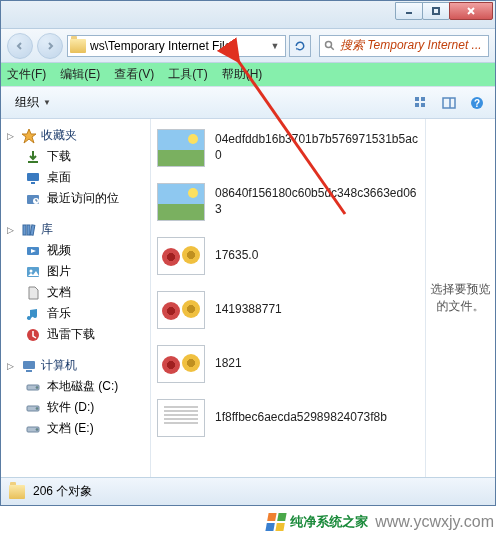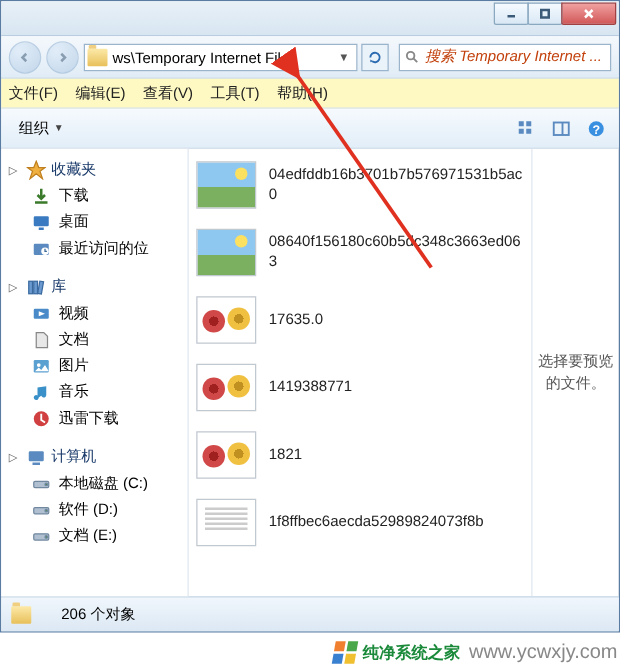--- a/index.html
+++ b/index.html
@@ -19,21 +19,21 @@
   .navback.disabled, .navfwd.disabled { opacity:.55;}
   .navarrow { width:10px;height:10px; stroke:#3a5a78; stroke-width:2; fill:none;}
   .addrbar { flex:1; height:22px; background:#fff; border:1px solid #9ab4cc; display:flex; align-items:center; padding:0 2px; font-size:12px; position:relative;}
   .foldericon-sm { width:16px;height:14px; background:linear-gradient(to bottom,#fce9a8,#e8c05a); border-radius:1px; margin-right:4px; position:relative;}
   .foldericon-sm::before{content:"";position:absolute;top:-3px;left:1px;width:6px;height:3px;background:#f0d080;border-radius:1px 1px 0 0;}
   .addr-drop { width:16px; text-align:center; color:#555; font-size:9px;}
   .refresh { width:22px; height:22px; border:1px solid #9ab4cc; background:#eaf2fa; display:flex; align-items:center; justify-content:center; margin-left:-1px;}
   .searchbox { width:170px; height:22px; background:#fff; border:1px solid #9ab4cc; display:flex; align-items:center; padding:0 4px; font-size:12px; color:#c2410c; font-style:italic; margin-left:4px;}
   .searchbox svg{width:12px;height:12px;stroke:#888;stroke-width:2;fill:none;margin-right:4px;}
 
-  .menubar { height:24px; background:#fef9c3; border-bottom:1px solid #d4e0ec; display:flex; align-items:center; padding:0 6px; font-size:12px; gap:14px; color:#222;}
+  .menubar { height:24px; background:#86efac; border-bottom:1px solid #d4e0ec; display:flex; align-items:center; padding:0 6px; font-size:12px; gap:14px; color:#222;}
   .menuitem { cursor:default; }
 
   .toolbar { height:32px; background:linear-gradient(to bottom,#f6fafe,#e2eef8); border-bottom:1px solid #c8d8e8; display:flex; align-items:center; padding:0 6px; font-size:12px;}
   .toolbtn { display:flex; align-items:center; gap:4px; padding:3px 8px; border-radius:2px;}
   .toolbtn .caret { font-size:8px; color:#444;}
   .toolspacer {flex:1;}
   .tooliconbtn { width:24px; height:24px; display:flex; align-items:center; justify-content:center; margin-left:4px;}
   .tooliconbtn svg{width:16px;height:16px;}
 
   .body { display:flex; height: calc(100% - 28px - 34px - 24px - 32px - 28px); }
@@ -65,21 +65,21 @@
   .thumb.landscape::after{content:"";position:absolute;width:10px;height:10px;border-radius:50%;background:#fce060;top:4px;right:6px;}
   .thumb.flowers { background:#fff;}
   .thumb.flowers::before{content:"";position:absolute;width:18px;height:18px;border-radius:50%;background:radial-gradient(circle,#a02020 30%,#d04848 30%);left:4px;top:10px;}
   .thumb.flowers::after{content:"";position:absolute;width:18px;height:18px;border-radius:50%;background:radial-gradient(circle,#c09020 30%,#f0c040 30%);right:4px;top:8px;}
   .thumb.blank{background:#fff;}
   .thumb.blank::after{content:"";position:absolute;left:6px;right:6px;top:6px;height:2px;box-shadow:0 4px 0 #ccc,0 8px 0 #ccc,0 12px 0 #ccc,0 16px 0 #ccc;background:#ccc;}
   .filename { word-break:break-all; line-height:1.3; color:#222;}
 
   .preview { width:70px; border-left:1px solid #e0e8f0; display:flex; align-items:center; justify-content:center; font-size:12px; color:#555; text-align:center; padding:4px;}
 
-  .statusbar { height:28px; background:linear-gradient(to bottom,#f0f6fc,#dce8f4); border-top:1px solid #c0d4e4; display:flex; align-items:center; padding:0 8px; font-size:12px; gap:24px;}
+  .statusbar { height:28px; background:linear-gradient(to bottom,#f0f6fc,#dce8f4); border-top:1px solid #c0d4e4; display:flex; align-items:center; padding:0 8px; font-size:12px; gap:8px;}
   .statusbar .foldericon-sm{margin-right:0;}
 
   .red-arrow { position:absolute; left:230px; top:49px; pointer-events:none; z-index:50;}
   .red-arrow svg{overflow:visible;}
 
   .watermark { position:absolute; right:6px; bottom:6px; font-size:13px; color:#1a8a3a; font-weight:bold; display:flex; align-items:center; gap:5px; z-index:60;}
   .watermark .wmlogo{width:18px;height:18px; display:grid; grid-template-columns:1fr 1fr; grid-template-rows:1fr 1fr; gap:2px; transform:skewX(-10deg);}
   .wmlogo span:nth-child(1){background:#f08030;}
   .wmlogo span:nth-child(2){background:#4aa84a;}
   .wmlogo span:nth-child(3){background:#3a80d0;}
@@ -237,36 +237,36 @@
         <div class="sideitem">
             <span class="ico vid">
               <svg viewBox="0 0 16 16">
                 <rect x="2" y="4" width="12" height="8" rx="1"></rect>
                 <polygon points="6,6 11,8 6,10" fill="#fff"></polygon>
               </svg>
             </span>
             <span>视频</span>
           </div>
         <div class="sideitem">
-            <span class="ico doc">
-              <svg viewBox="0 0 16 16">
-                <path d="M4 2h6l3 3v9H4z"></path>
-              </svg>
-            </span>
-            <span>文档</span>
-          </div>
-        <div class="sideitem">
             <span class="ico pic">
               <svg viewBox="0 0 16 16">
                 <rect x="2" y="3" width="12" height="10" rx="1"></rect>
                 <circle cx="6" cy="7" r="1.5" fill="#fff"></circle>
                 <path d="M3 12l3-3 2 2 3-4 3 5" fill="#fff"></path>
               </svg>
             </span>
             <span>图片</span>
+          </div>
+        <div class="sideitem">
+            <span class="ico doc">
+              <svg viewBox="0 0 16 16">
+                <path d="M4 2h6l3 3v9H4z"></path>
+              </svg>
+            </span>
+            <span>文档</span>
           </div>
         <div class="sideitem">
             <span class="ico mus">
               <svg viewBox="0 0 16 16">
                 <path d="M6 12a2 2 0 1 1-1-1.7V4l7-1v7a2 2 0 1 1-1-1.7"></path>
               </svg>
             </span>
             <span>音乐</span>
           </div>
         <div class="sideitem">

